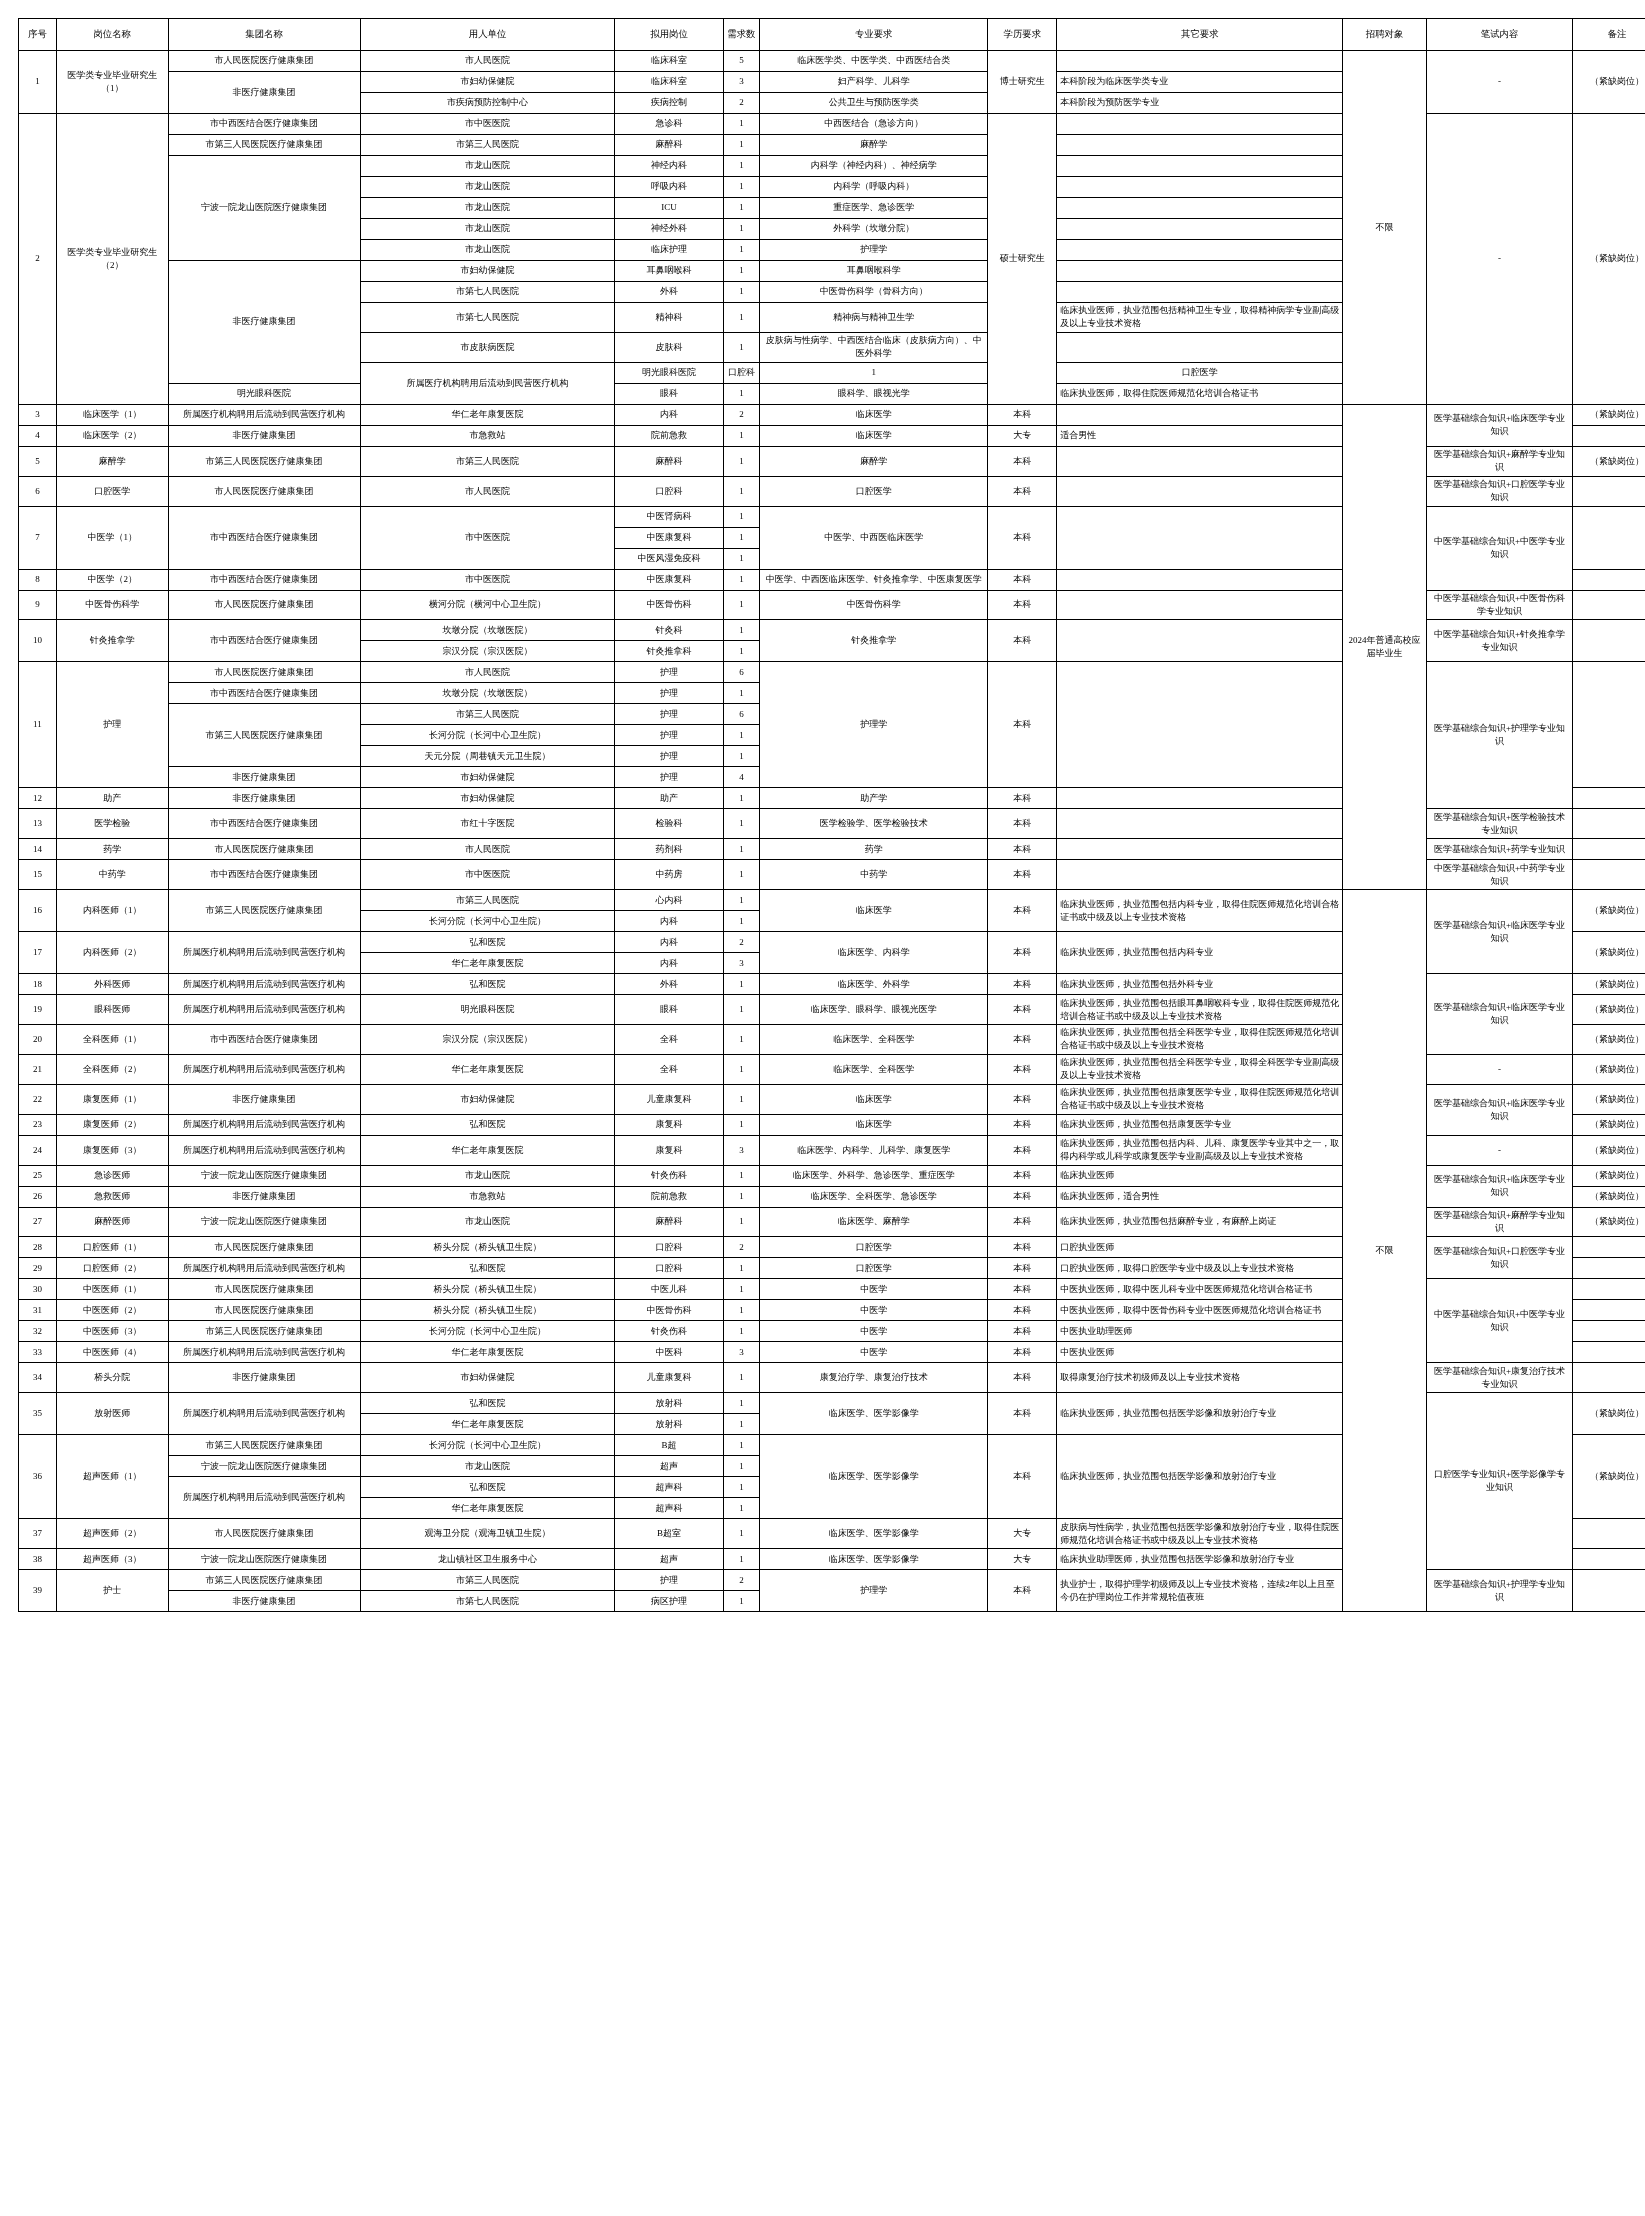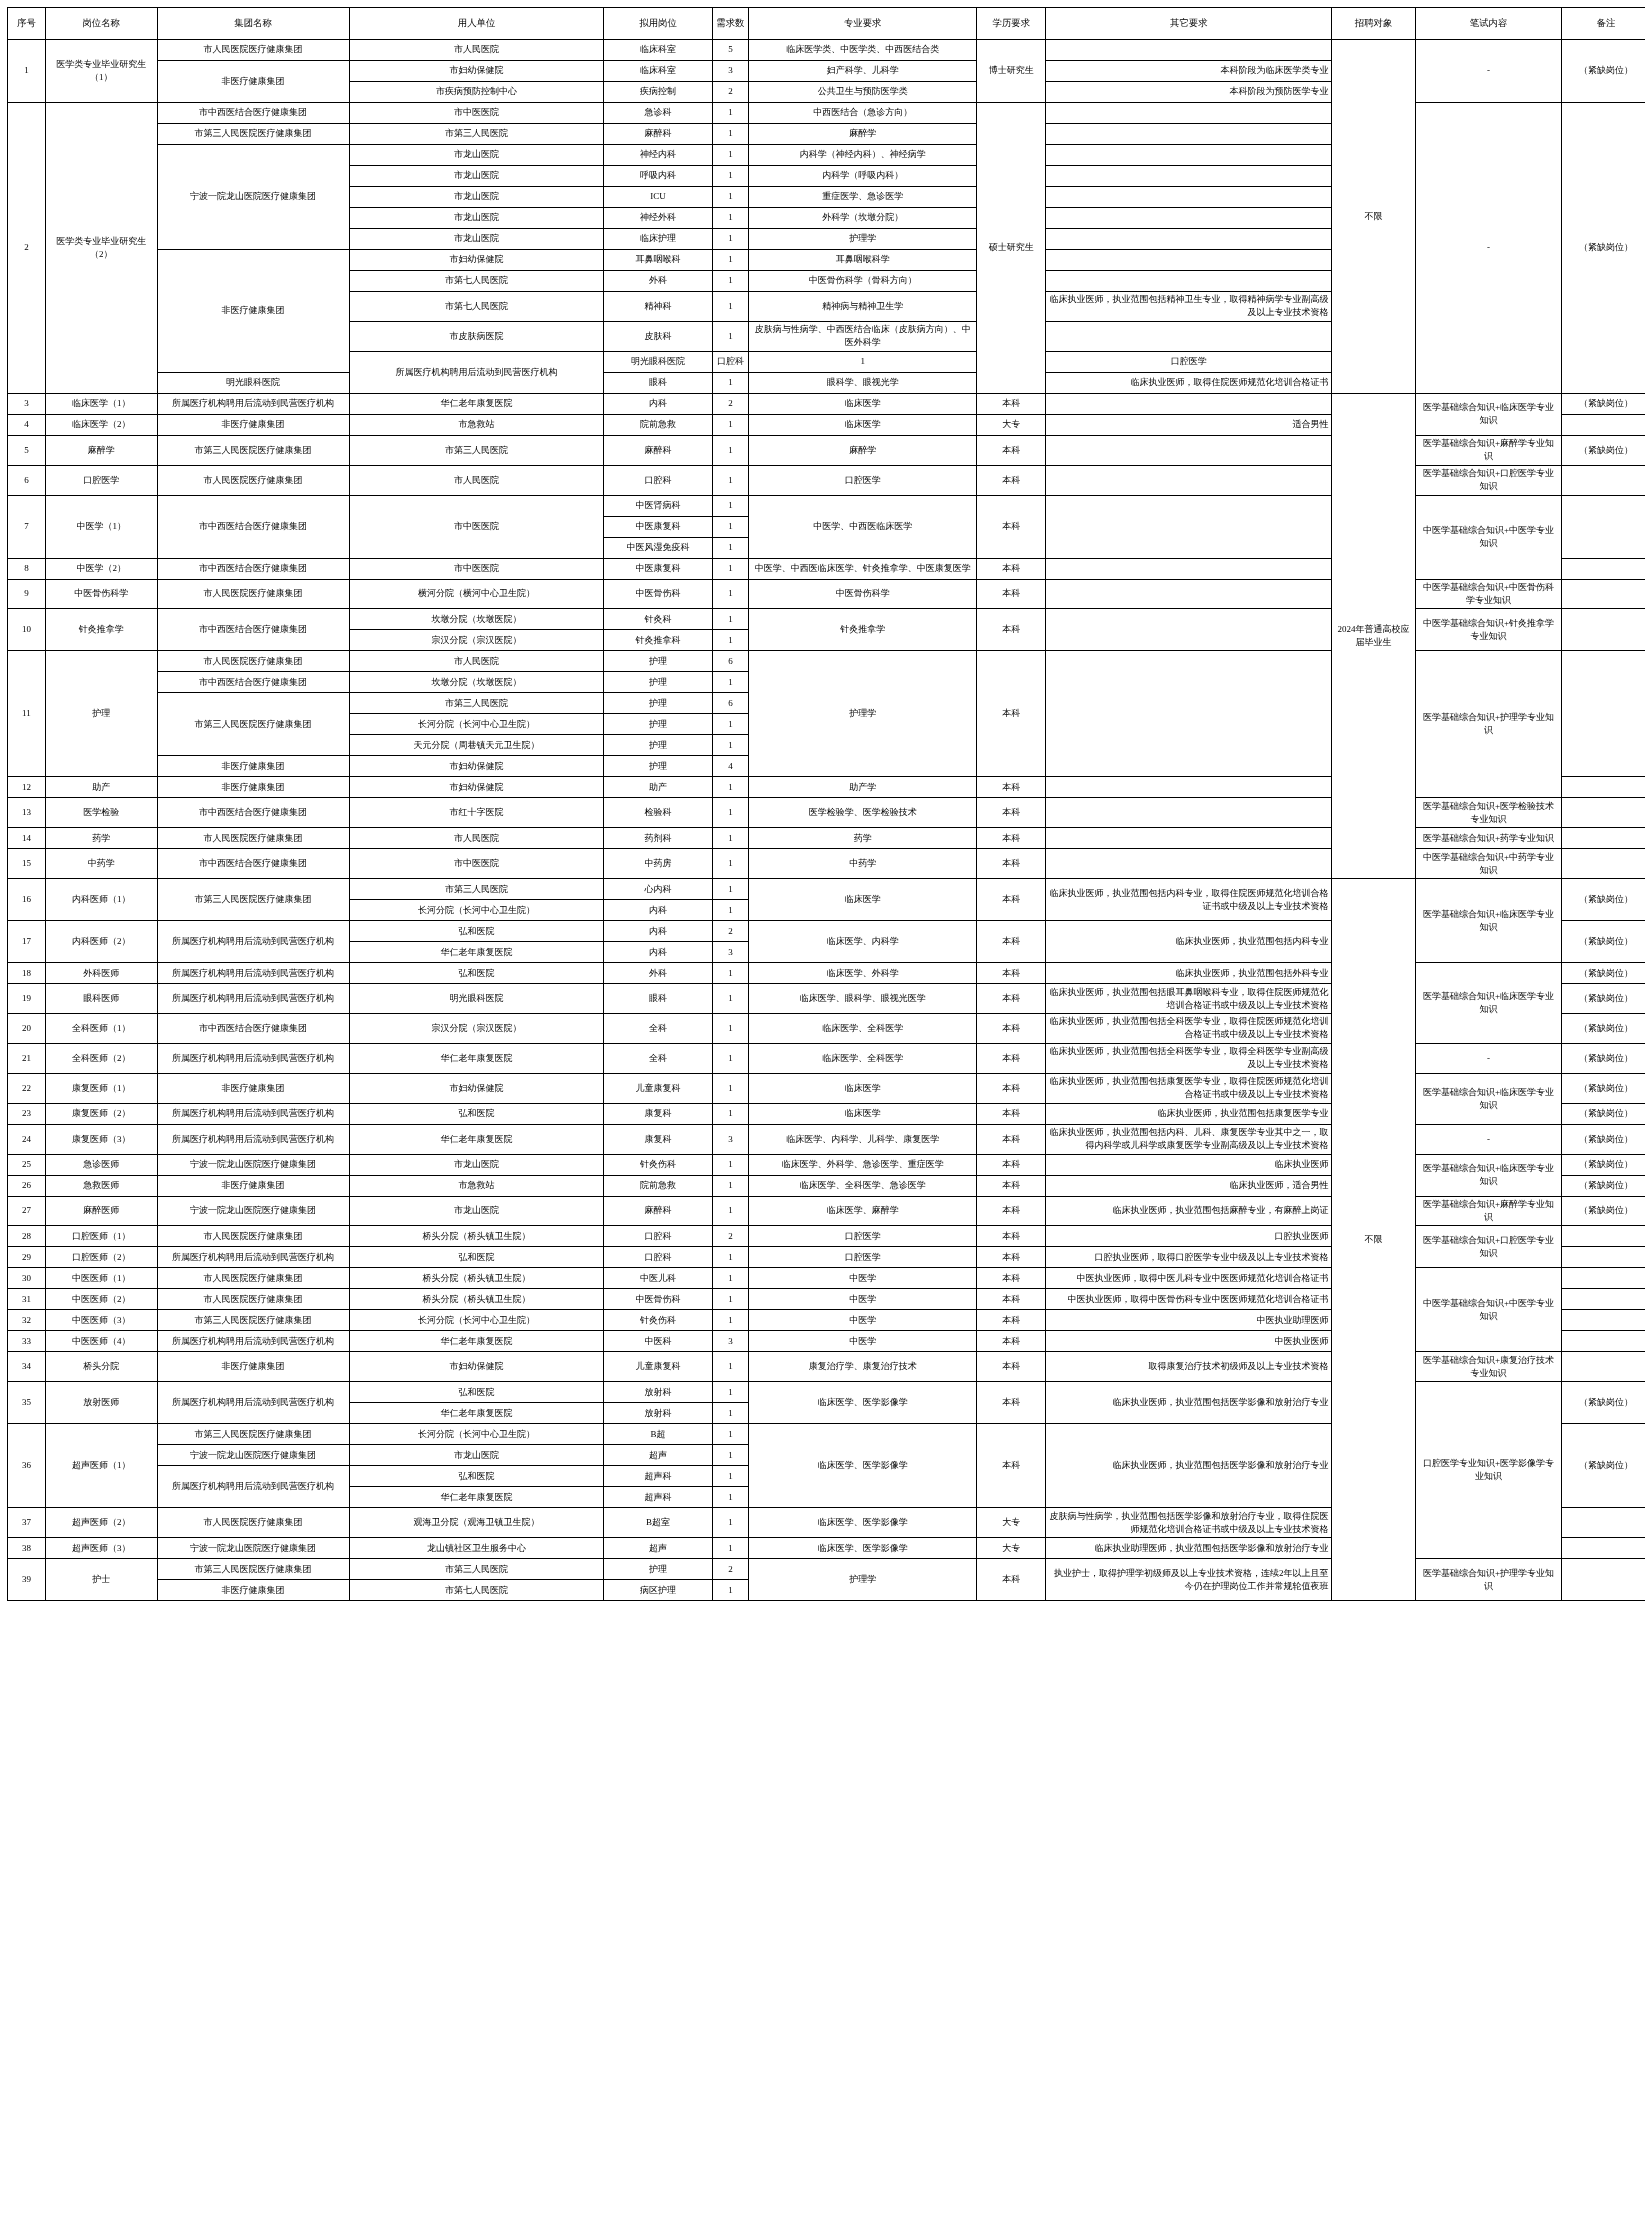--- a/index.html
+++ b/index.html
@@ -1,26 +1,26 @@
 <!DOCTYPE html>
 <html style="font-size:11px"><head>
 <meta charset="utf-8">
 <style>
   html,body{margin:0;padding:0;background:#fff;}
   body{width:1645px;font-family:"Liberation Serif","DejaVu Serif",serif;color:#000;}
-  #sheet{width:1645px;min-height:2216px;box-sizing:border-box;padding:7px;}
+  #sheet{width:1645px;min-height:2216px;box-sizing:border-box;padding:18px;}
   table{border-collapse:collapse;table-layout:fixed;width:1644px;}
   td,th{border:0.7px solid #000;font-size:9px;line-height:1.45;text-align:center;
         vertical-align:middle;padding:1.4px 2.8px;font-weight:normal;word-break:break-all;
         box-sizing:border-box;}
   th{font-size:9.4px;height:32px;}
   tr{height:21px;}
   tr.major td{border-top-width:1.4px;}
   table{border:1.4px solid #000;}
-  td.col8{text-align:right;}
+  td.col8{text-align:left;}
   td.col0,td.col5{padding:1.4px 0.7px;}
 </style>
 </head>
 <body>
 
 <div id="sheet">
   <table>
     <colgroup>
         <col style="width: 2.3%;">
         <col style="width: 6.8%;">

